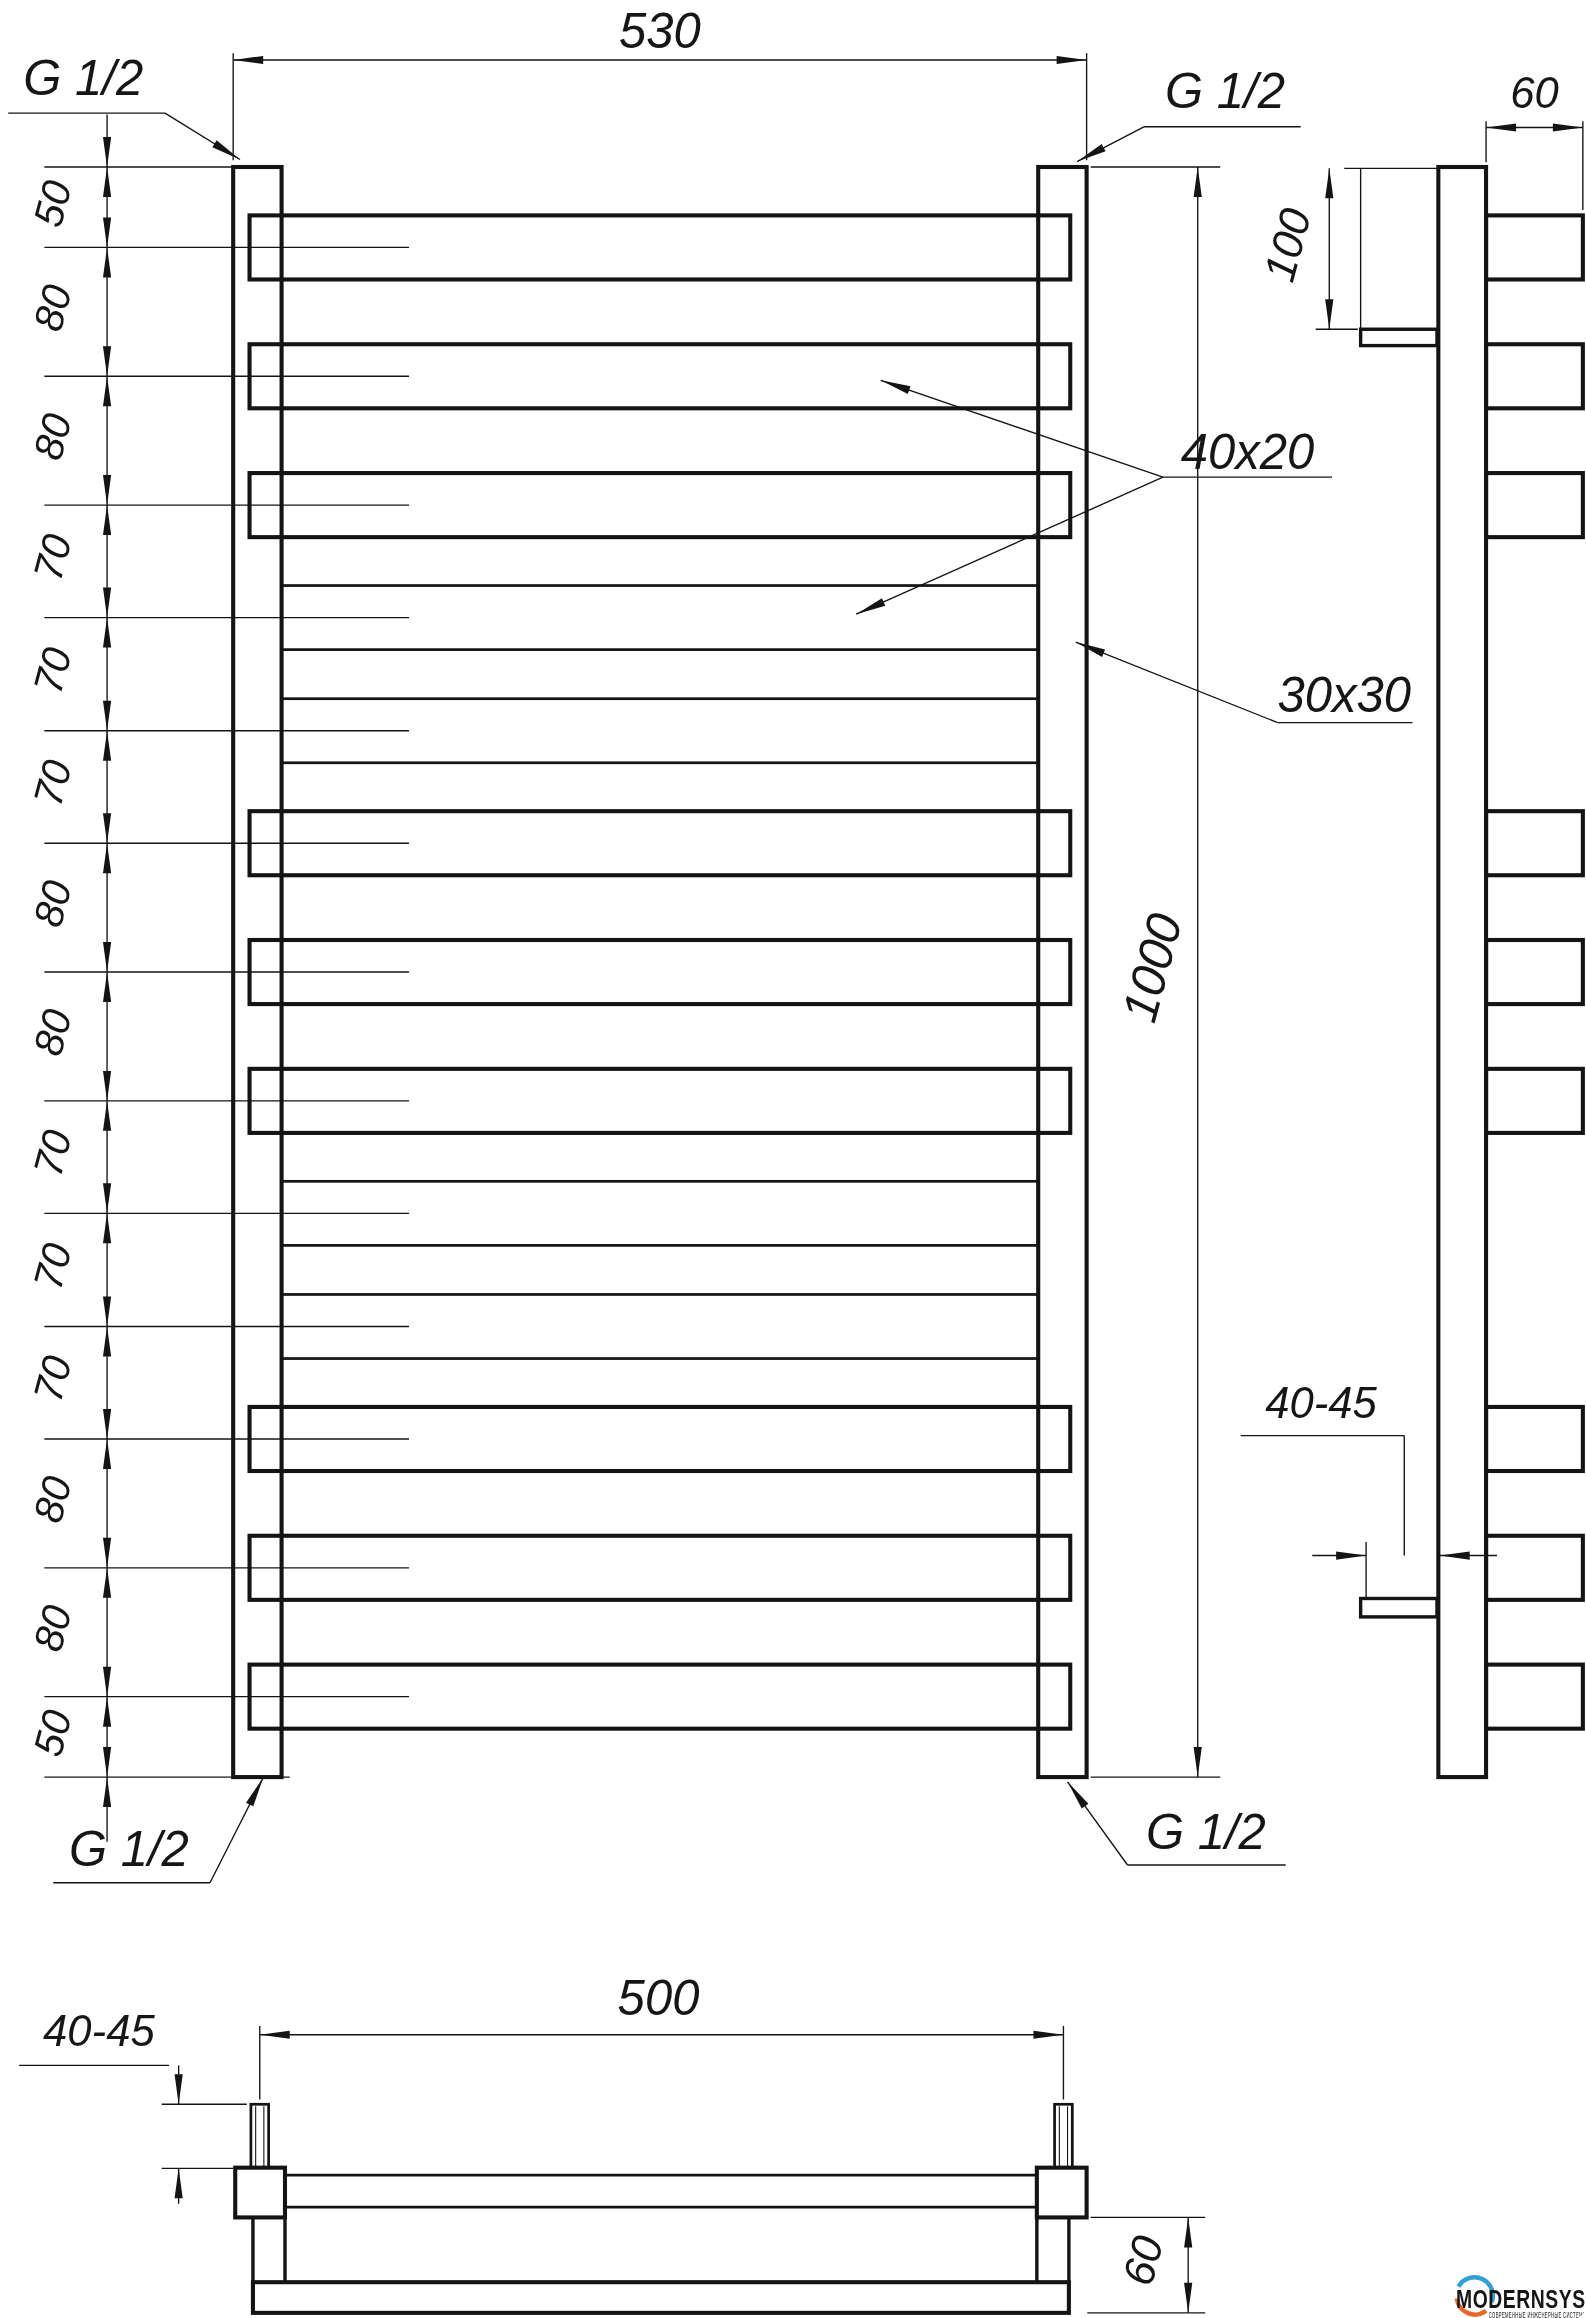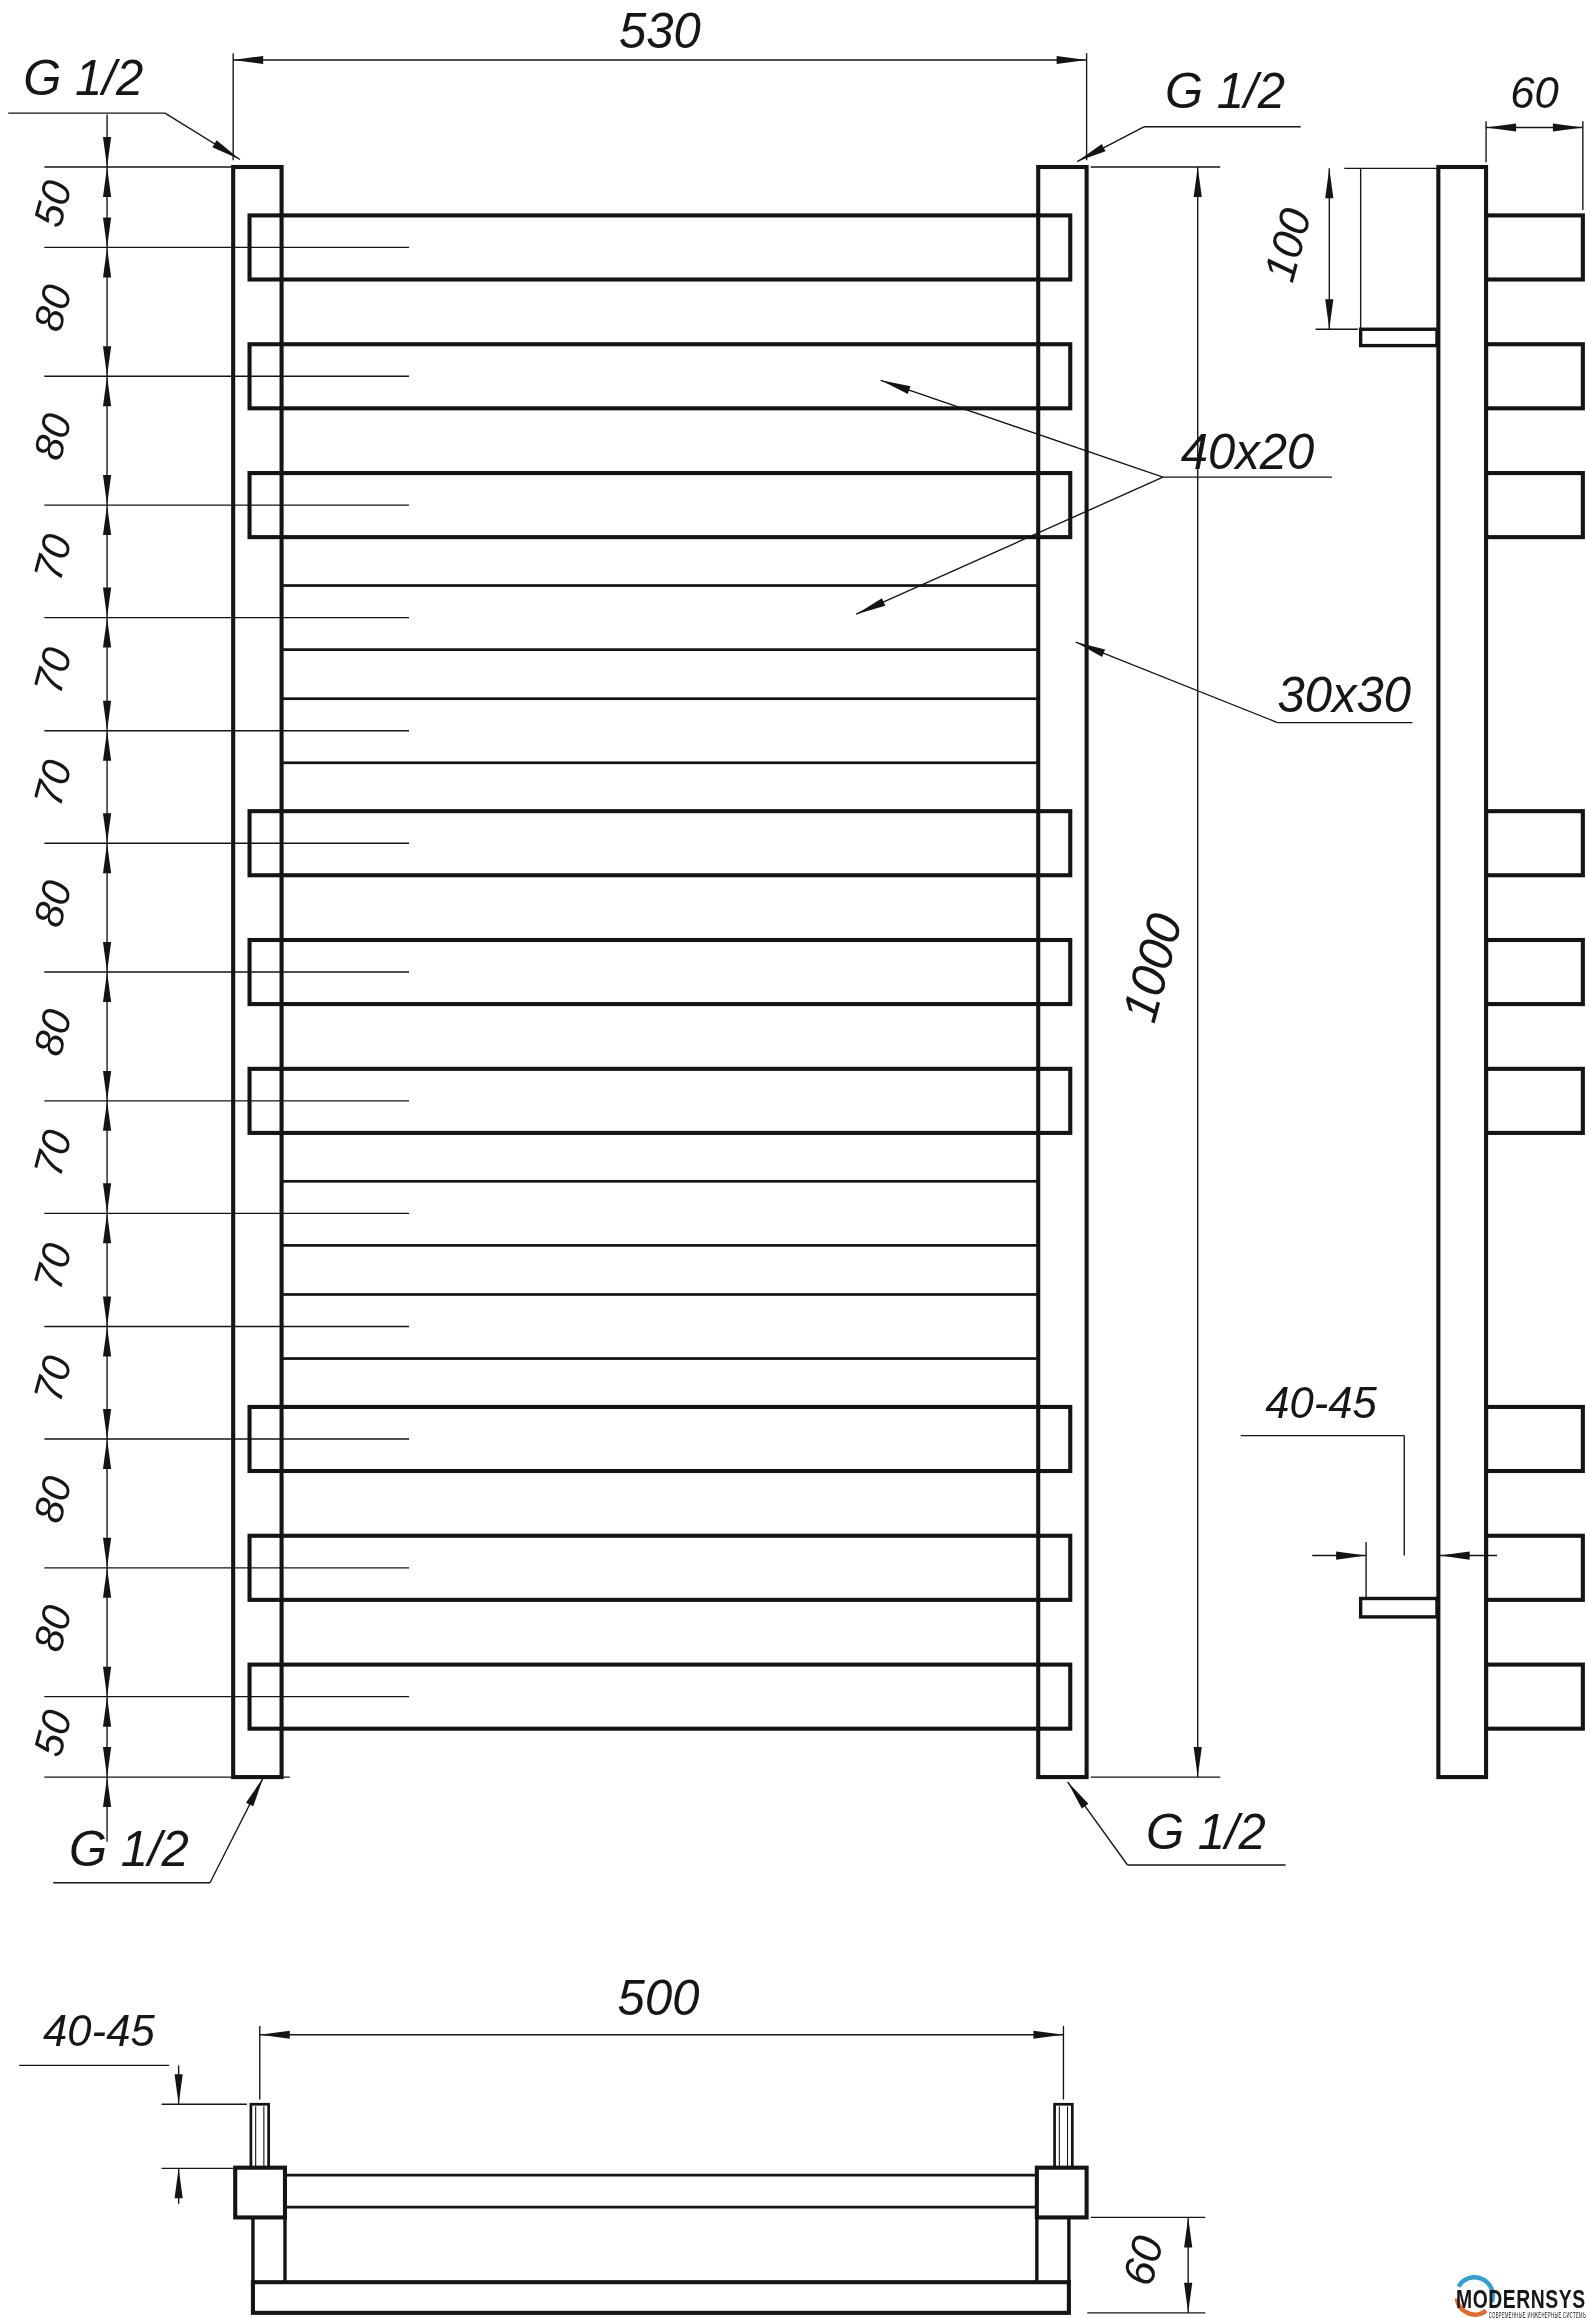--- a/index.html
+++ b/index.html
@@ -1,16 +1,16 @@
 <!DOCTYPE html>
 <html style="font-size:11px"><head>
 <meta charset="utf-8">
 <style>
   html,body{margin:0;padding:0;background:#ffffff;}
-  .page{position:relative;width:1587px;height:2319px;background:#fff;overflow:hidden;}
+  .page{position:relative;width:1587px;height:2319px;background:#fff;overflow:hidden;border-radius:15px;}
   svg{display:block;width:1587px;height:2319px;}
   .ln{stroke:#141414;fill:none;}
   .w6{stroke-width:6;}
   .w5{stroke-width:5;}
   .w4{stroke-width:4;}
   .w2{stroke-width:2;}
   .w1{stroke-width:1.6;}
   text{fill:#161616;font-family:"Liberation Sans",sans-serif;font-style:italic;}
   .dim{font-size:72px;}
   .dim-s{font-size:64px;}

